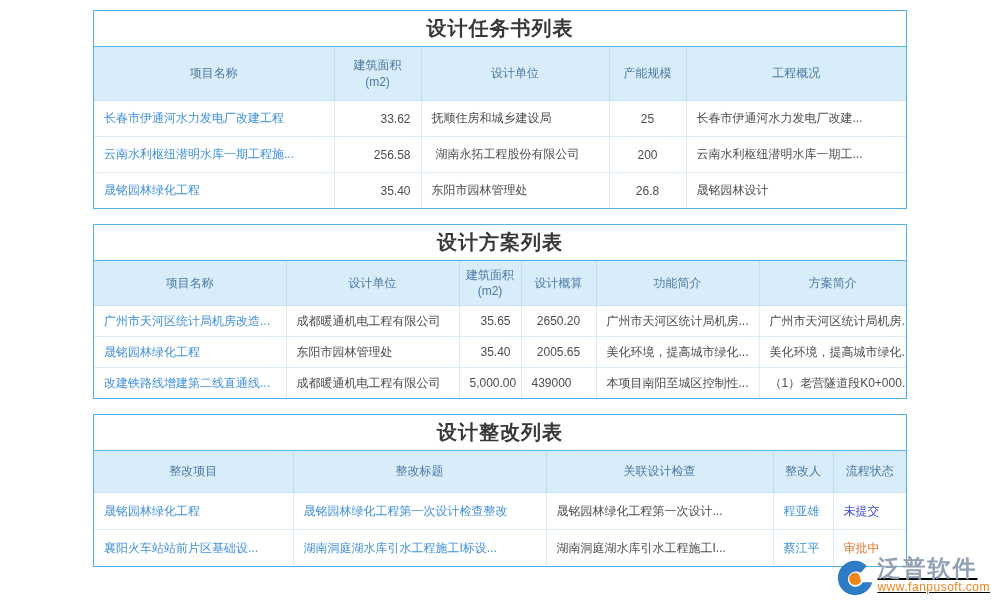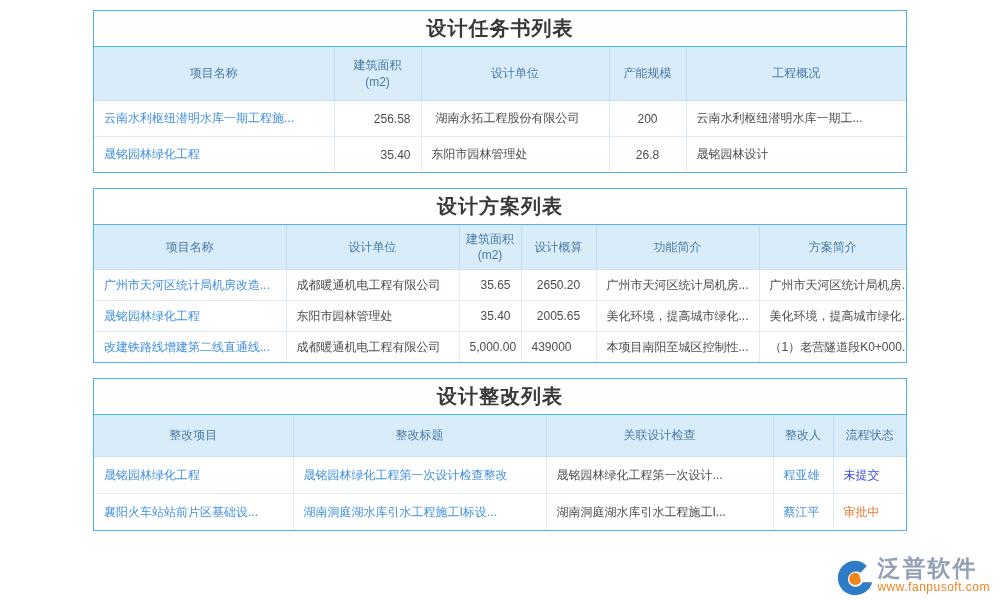--- a/index.html
+++ b/index.html
@@ -35,20 +35,21 @@
   .t1 tbody td{height:35px;}
   .t2 thead th{height:36px;}
   .t2 tbody td{height:30px;}
   .t3 thead th{height:33px;}
   .t3 tbody td{height:36px;}
   td.cell-link{color:#4090DE;cursor:pointer;}
   td.cell-status{font-weight:normal;}
   .watermark{
     position:absolute;right:10px;bottom:2px;display:flex;align-items:center;
     pointer-events:none;
+    text-decoration:underline;
   }
   .wm-icon{width:40px;height:40px;margin-right:2px;margin-top:6px;}
   .wm-text{display:flex;flex-direction:column;line-height:1;}
   .wm-brand{font-size:23px;font-weight:bold;color:#92A0B3;letter-spacing:2px;}
   .wm-url{font-size:12px;color:#EF8420;margin-top:1px;letter-spacing:0.5px;}
 </style>
 </head>
 <body>
 
 <div class="tables-wrap">
@@ -67,20 +68,27 @@
           <tr>
             <th>项目名称</th>
             <th>建筑面积
 (m2)</th>
             <th>设计单位</th>
             <th>产能规模</th>
             <th>工程概况</th>
           </tr>
         </thead>
       <tbody>
+          <tr>
+            <td class="cell-link" style="text-align: left;">长春市伊通河水力发电厂改建工程</td>
+            <td class="cell-text" style="text-align: right;">33.62</td>
+            <td class="cell-text" style="text-align: left;">抚顺住房和城乡建设局</td>
+            <td class="cell-text" style="text-align: center;">25</td>
+            <td class="cell-text" style="text-align: left;">长春市伊通河水力发电厂改建...</td>
+          </tr>
           <tr>
             <td class="cell-link" style="text-align: left;">云南水利枢纽潜明水库一期工程施...</td>
             <td class="cell-text" style="text-align: right;">256.58</td>
             <td class="cell-text" style="text-align: left; padding-left: 14px;">湖南永拓工程股份有限公司</td>
             <td class="cell-text" style="text-align: center;">200</td>
             <td class="cell-text" style="text-align: left;">云南水利枢纽潜明水库一期工...</td>
           </tr>
           <tr>
             <td class="cell-link" style="text-align: left;">晟铭园林绿化工程</td>
             <td class="cell-text" style="text-align: right;">35.40</td>

